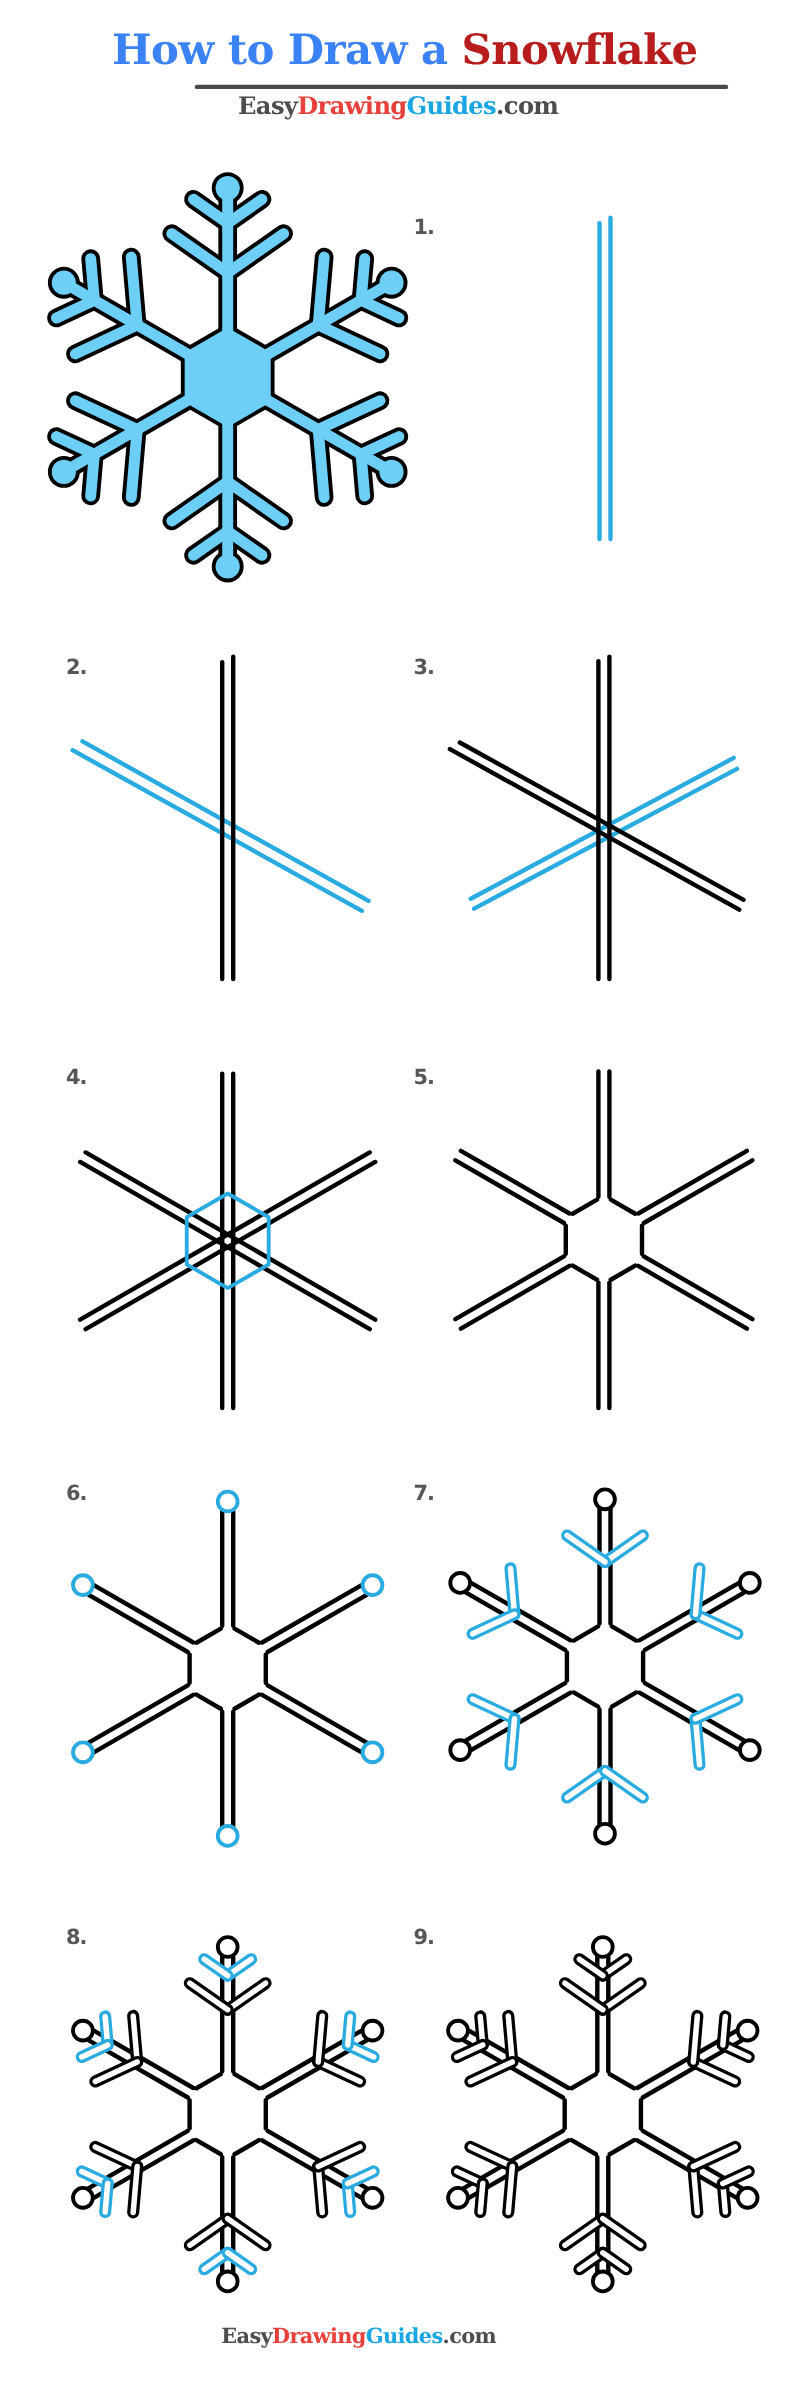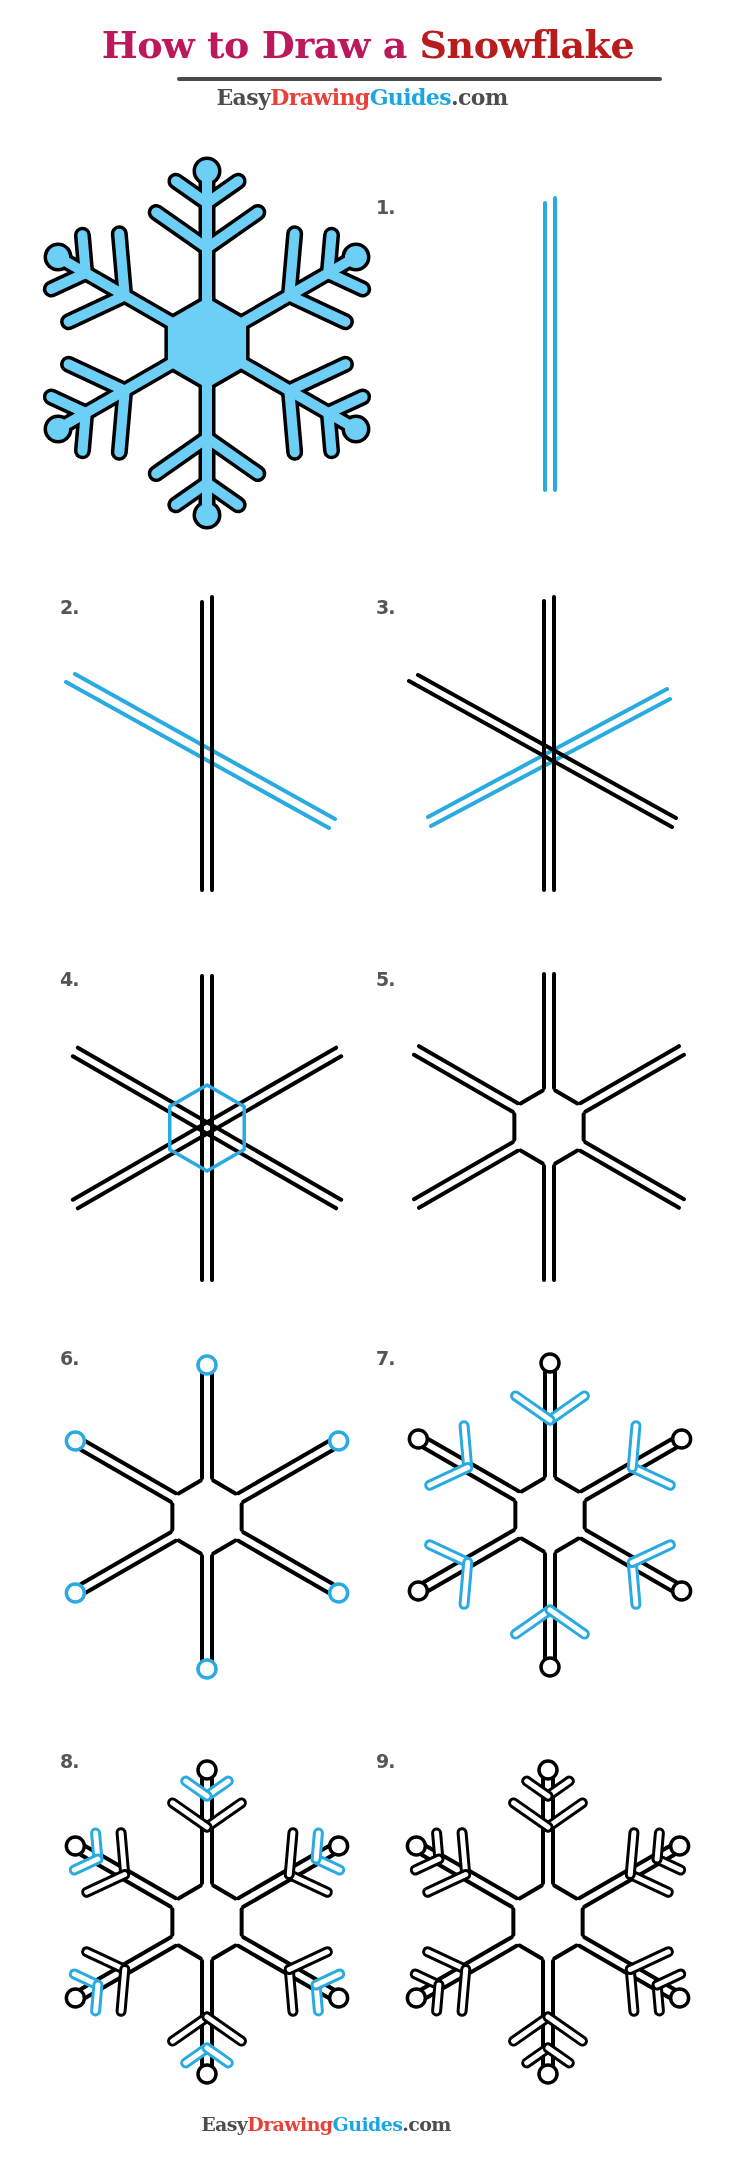--- a/index.html
+++ b/index.html
@@ -1,21 +1,21 @@
 <!DOCTYPE html>
 <html><head>
 <meta charset="utf-8">
 <style>
   html, body { margin: 0; padding: 0; background: #ffffff; }
   body { width: 736px; height: 2167px; position: relative; overflow: hidden;
          font-family: "DejaVu Serif", serif; }
   .title { position: absolute; left: 0; top: 22px; width: 736px; text-align: center;
            font-family: "DejaVu Serif", serif; font-weight: bold; font-size: 38px;
            letter-spacing: -0.5px; line-height: 46px; white-space: nowrap; }
-  .title .t1 { color: #be185d; }
+  .title .t1 { color: #3b82f6; }
   .title .t2 { color: #b91c1c; }
   .divider { position: absolute; left: 177px; top: 77px; width: 485px; height: 4px;
              background: #4a4a4a; border-radius: 2px; }
   .brand { position: absolute; left: 0; width: 676px; text-align: center;
            font-family: "DejaVu Serif", serif; font-weight: bold; white-space: nowrap;
            letter-spacing: -0.6px; }
   .brand.top { top: 84px; font-size: 22px; line-height: 26px; padding-left: 48px; box-sizing: border-box; }
   .brand.bottom { top: 2112px; font-size: 19px; line-height: 24px; left: -12px; }
   .brand .b1 { color: #4d4d4d; }
   .brand .b2 { color: #e8413b; }

